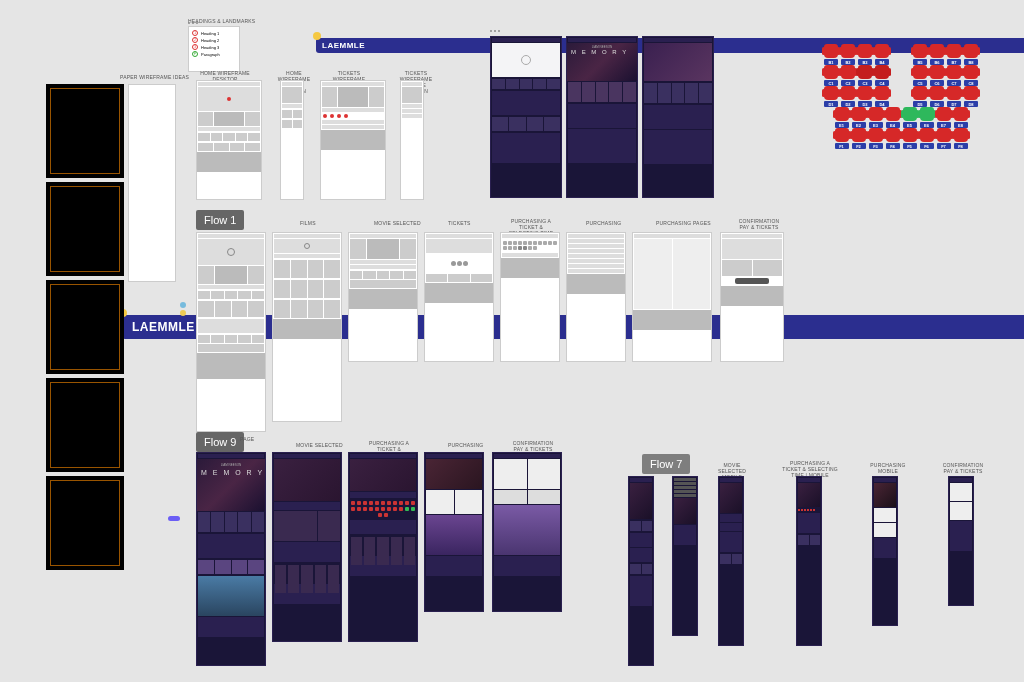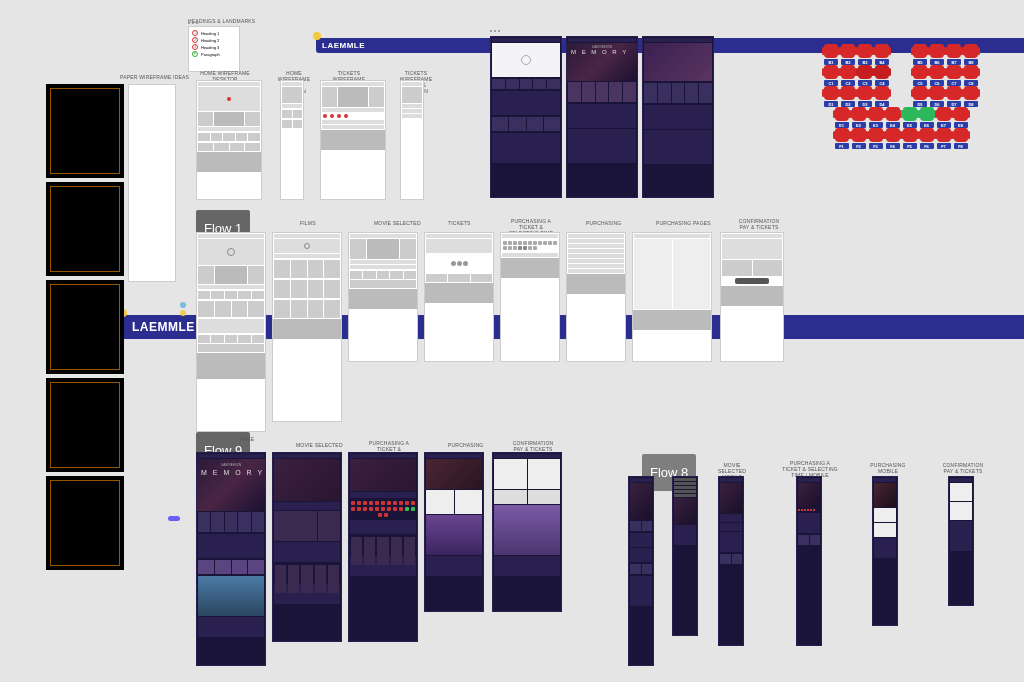--- a/index.html
+++ b/index.html
@@ -7,21 +7,21 @@
     background: #e5e5e5;
     font-family: -apple-system, Helvetica, Arial, sans-serif;
     font-size: 5px;
     width: 1024px;
     height: 682px;
     position: relative;
     overflow: hidden;
   }
   .abs { position: absolute; }
   .frame-label { font-size: 5px; color: #555; text-transform: uppercase; letter-spacing: 0.2px; }
-  .flow-badge { background: #666; color: #fff; padding: 11px 8px; font-size: 13px; border-radius: 2px; }
+  .flow-badge { background: #666; color: #fff; padding: 4px 8px; font-size: 11px; border-radius: 2px; }
   .flow-badge.g { background: #7e7e7e; }
 
   
   .paper-col { left: 46px; top: 84px; width: 78px; }
   .paper-frame { width: 78px; height: 94px; background: #000; margin-bottom: 4px; padding: 4px; }
   .paper-inner { width: 100%; height: 100%; border: 1px solid #ff8c00; opacity: 0.6; }
   .paper-white { width: 48px; height: 198px; background: #fff; border: 1px solid #ccc; }
 
   
   .headings-panel { left: 188px; top: 26px; width: 52px; height: 46px; background: #fff; border: 1px solid #ccc; padding: 3px; }
@@ -516,21 +516,21 @@
       <div style="flex:1;background:#eee"></div>
     </div>
   <div style="height:14px;margin:1px;display:flex;gap:1px">
       <div style="flex:1;background:#ddd"></div>
       <div style="flex:1;background:#ddd"></div>
     </div>
   <div style="height:50px;background:linear-gradient(#7a5aa5,#4a3570);margin:1px"></div>
   <div class="hifi-band" style="height:20px"></div>
 </div>
 
-<div class="abs flow-badge g" style="left:642px;top:454px">Flow 8</div>
+<div class="abs flow-badge g" style="left:642px;top:454px">Flow 7</div>
 <div class="abs frame-label" style="left:712px;top:462px;width:40px;text-align:center">MOVIE SELECTED MOBILE</div>
 <div class="abs frame-label" style="left:780px;top:460px;width:60px;text-align:center">PURCHASING A TICKET &amp; SELECTING TIME | MOBILE</div>
 <div class="abs frame-label" style="left:868px;top:462px;width:40px;text-align:center">PURCHASING MOBILE</div>
 <div class="abs frame-label" style="left:940px;top:462px;width:46px;text-align:center">CONFIRMATION PAY &amp; TICKETS</div>
 
 <div class="abs hifi" style="left:628px;top:476px;width:26px;height:190px">
   <div class="hifi-band" style="height:4px"></div>
     <div style="height:36px;background:linear-gradient(135deg,#3a2040,#1a1028);margin:1px"></div>
   <div class="hifi-row">
       <div class="hifi-cell"></div>

